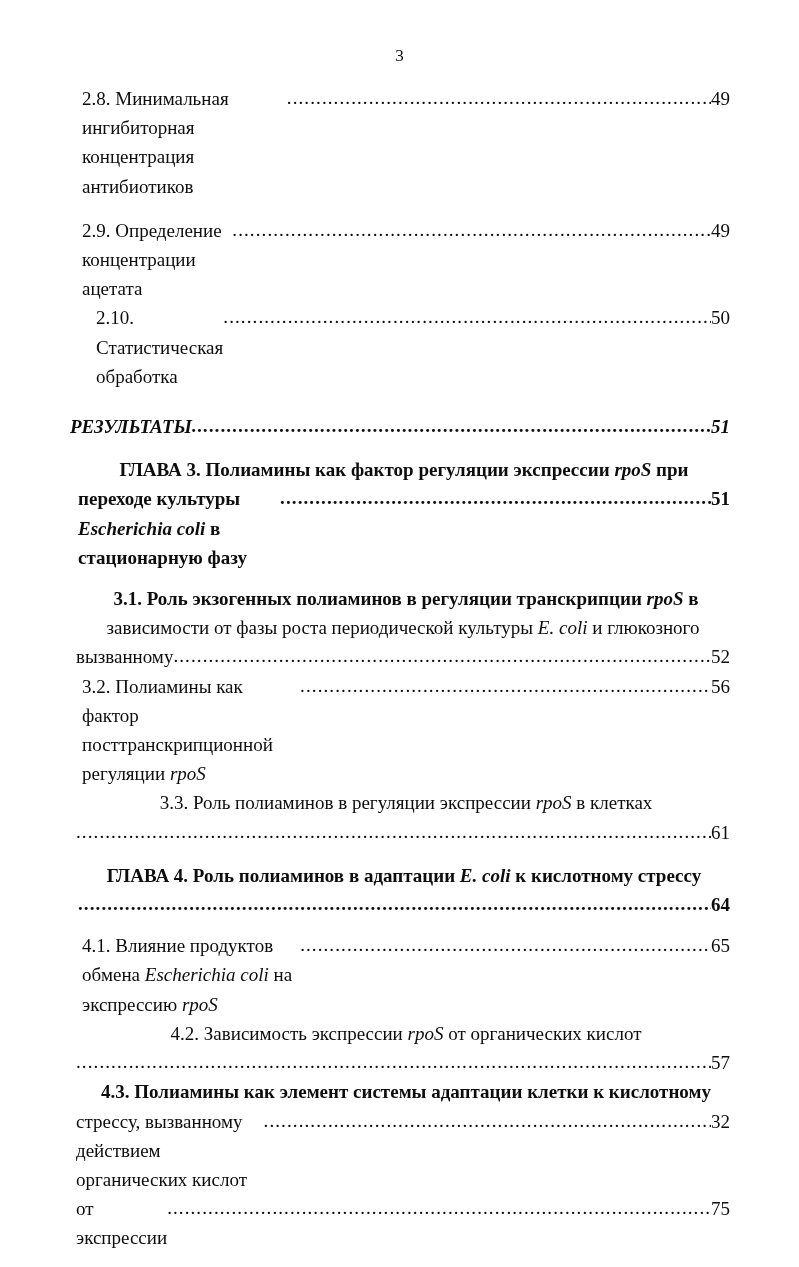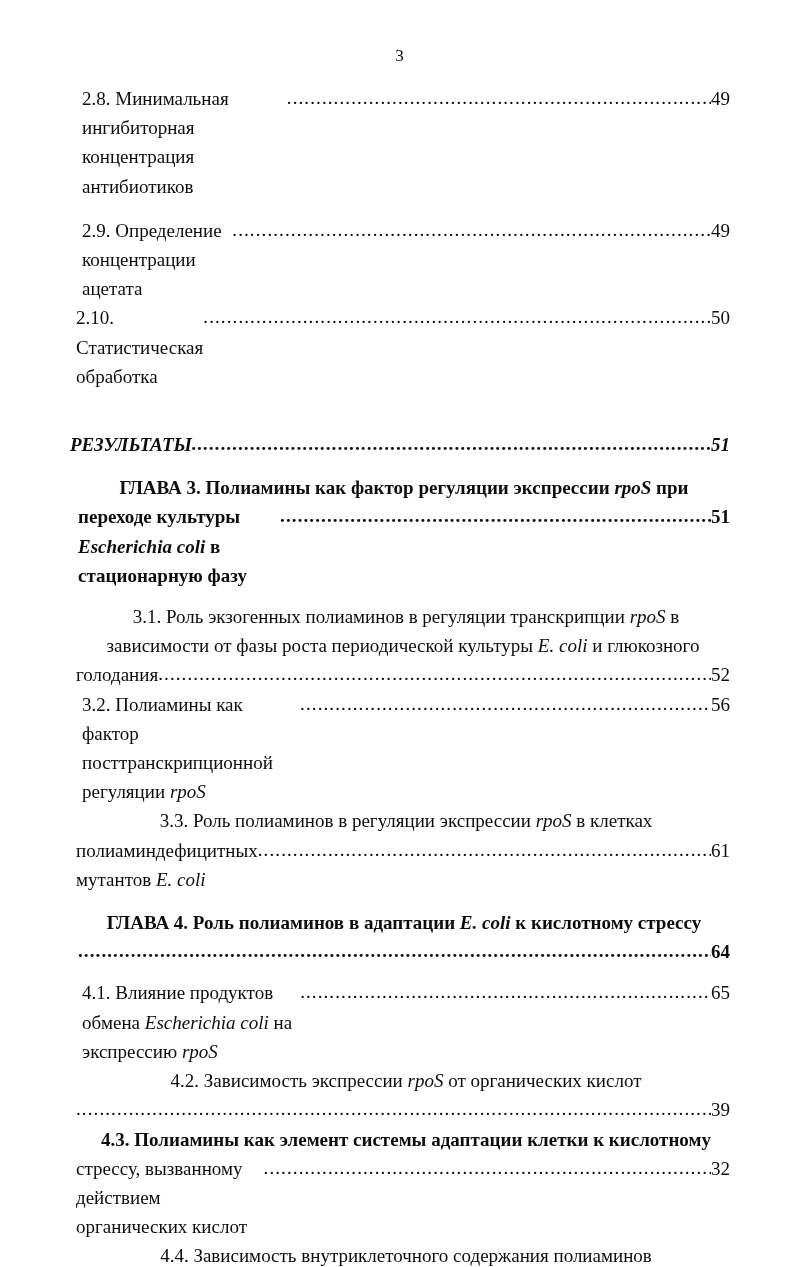--- a/index.html
+++ b/index.html
@@ -38,21 +38,21 @@
 
   
   .lvl-top    { margin-left: 0px;  }
   .lvl-chap   { margin-left: 8px;  }
   .lvl-sub    { margin-left: 6px;  }
 
   .lvl-chap   { font-weight: bold; }
   .lvl-top    { font-weight: bold; font-style: italic; }
 
   
-  .gap-top    { margin-top: 39px; }
+  .gap-top    { margin-top: 21px; }
   .gap-small  { margin-top: 12px; }
   .gap-chap   { margin-top: 14px; }
 
   i.sci { font-style: italic; }
   .lvl-chap i.sci { font-style: italic; font-weight: bold; }
 
   
   .wrap-entry {
     position: relative;
     font-size: 19px;
@@ -95,21 +95,21 @@
         </span>
       </div>
       <div class="wrap-entry lvl-sub" id="e-2-9">
         <span class="tail" style="margin-left: 6px; margin-top: 15px;">
           <span>2.9. Определение концентрации ацетата</span>
           <span class="lead"></span>
           <span class="pg">49</span>
         </span>
       </div>
       <div class="wrap-entry lvl-sub" id="e-2-10">
-        <span class="tail" style="margin-left: 0;">
+        <span class="tail" style="margin-left: 20px;">
           <span>2.10. Статистическая обработка </span>
           <span class="lead"></span>
           <span class="pg">50</span>
         </span>
       </div>
       <div class="wrap-entry lvl-top gap-top" id="e-results">
         <span class="tail">
           <span>РЕЗУЛЬТАТЫ</span>
           <span class="lead"></span>
           <span class="pg">51</span>
@@ -117,39 +117,38 @@
       </div>
       <div class="wrap-entry lvl-chap gap-chap" id="e-ch3">
         <span class="body">ГЛАВА 3. Полиамины как фактор регуляции экспрессии <i class="sci">rpoS</i> при</span>
         <span class="tail">
           <span>переходе культуры <i class="sci">Escherichia coli</i> в стационарную фазу </span>
           <span class="lead"></span>
           <span class="pg">51</span>
         </span>
       </div>
       <div class="wrap-entry lvl-sub gap-small" id="e-3-1">
-        <span class="body" style="margin-left: 6px;">3.1. Роль экзогенных полиаминов в регуляции транскрипции <i class="sci">rpoS</i> в</span>
+        <span class="body" style="margin-left: 6px; font-weight: bold;">3.1. Роль экзогенных полиаминов в регуляции транскрипции <i class="sci">rpoS</i> в</span>
         <span class="body">зависимости от фазы роста периодической культуры <i class="sci">E. coli</i> и глюкозного</span>
         <span class="tail">
-          <span>голодания</span>
+          <span>вызванному</span>
           <span class="lead"></span>
           <span class="pg">52</span>
         </span>
       </div>
       <div class="wrap-entry lvl-sub" id="e-3-2">
         <span class="tail" style="margin-left: 6px;">
           <span>3.2. Полиамины как фактор посттранскрипционной регуляции <i class="sci">rpoS</i></span>
           <span class="lead"></span>
           <span class="pg">56</span>
         </span>
       </div>
       <div class="wrap-entry lvl-sub" id="e-3-3">
         <span class="body" style="margin-left: 6px;">3.3. Роль полиаминов в регуляции экспрессии <i class="sci">rpoS</i> в клетках</span>
         <span class="tail">
-          <span>полиаминдефицитных мутантов <i class="sci">E. coli</i></span>
           <span class="lead"></span>
           <span class="pg">61</span>
         </span>
       </div>
       <div class="wrap-entry lvl-chap gap-chap" id="e-ch4">
         <span class="body">ГЛАВА 4. Роль полиаминов в адаптации <i class="sci">E. coli</i> к  кислотному стрессу</span>
         <span class="tail">
           <span></span>
           <span class="lead"></span>
           <span class="pg">64</span>
@@ -159,33 +158,32 @@
         <span class="tail" style="margin-left: 6px;">
           <span>4.1. Влияние продуктов обмена <i class="sci">Escherichia coli</i> на экспрессию <i class="sci">rpoS</i></span>
           <span class="lead"></span>
           <span class="pg">65</span>
         </span>
       </div>
       <div class="wrap-entry lvl-sub" id="e-4-2">
         <span class="body" style="margin-left: 6px;">4.2. Зависимость экспрессии <i class="sci">rpoS</i> от органических кислот</span>
         <span class="tail">
           <span class="lead"></span>
-          <span class="pg">39</span>
+          <span class="pg">57</span>
         </span>
       </div>
       <div class="wrap-entry lvl-sub" id="e-4-3">
         <span class="body" style="margin-left: 6px; font-weight: bold;">4.3. Полиамины как элемент системы адаптации клетки к кислотному</span>
         <span class="tail">
           <span>стрессу, вызванному действием органических кислот</span>
           <span class="lead"></span>
           <span class="pg">32</span>
         </span>
       </div>
       <div class="wrap-entry lvl-sub" id="e-4-4">
-        <span class="body" style="margin-left: 6px;">4.4. Зависимость внутриклеточного содержания полиаминов</span>
         <span class="tail">
           <span>от экспрессии </span>
           <span class="lead"></span>
           <span class="pg">75</span>
         </span>
       </div>
     </div>
 
 </div>
 

